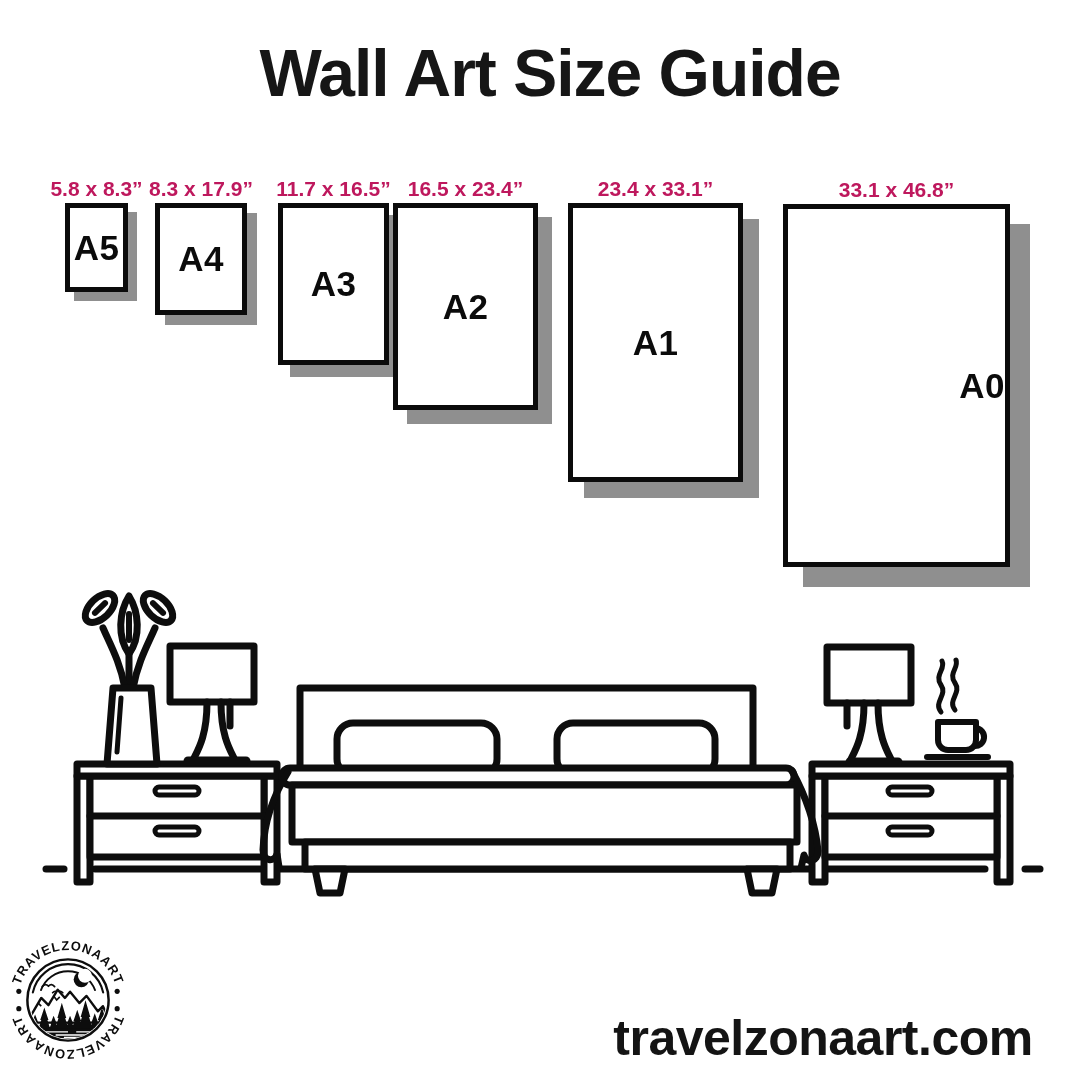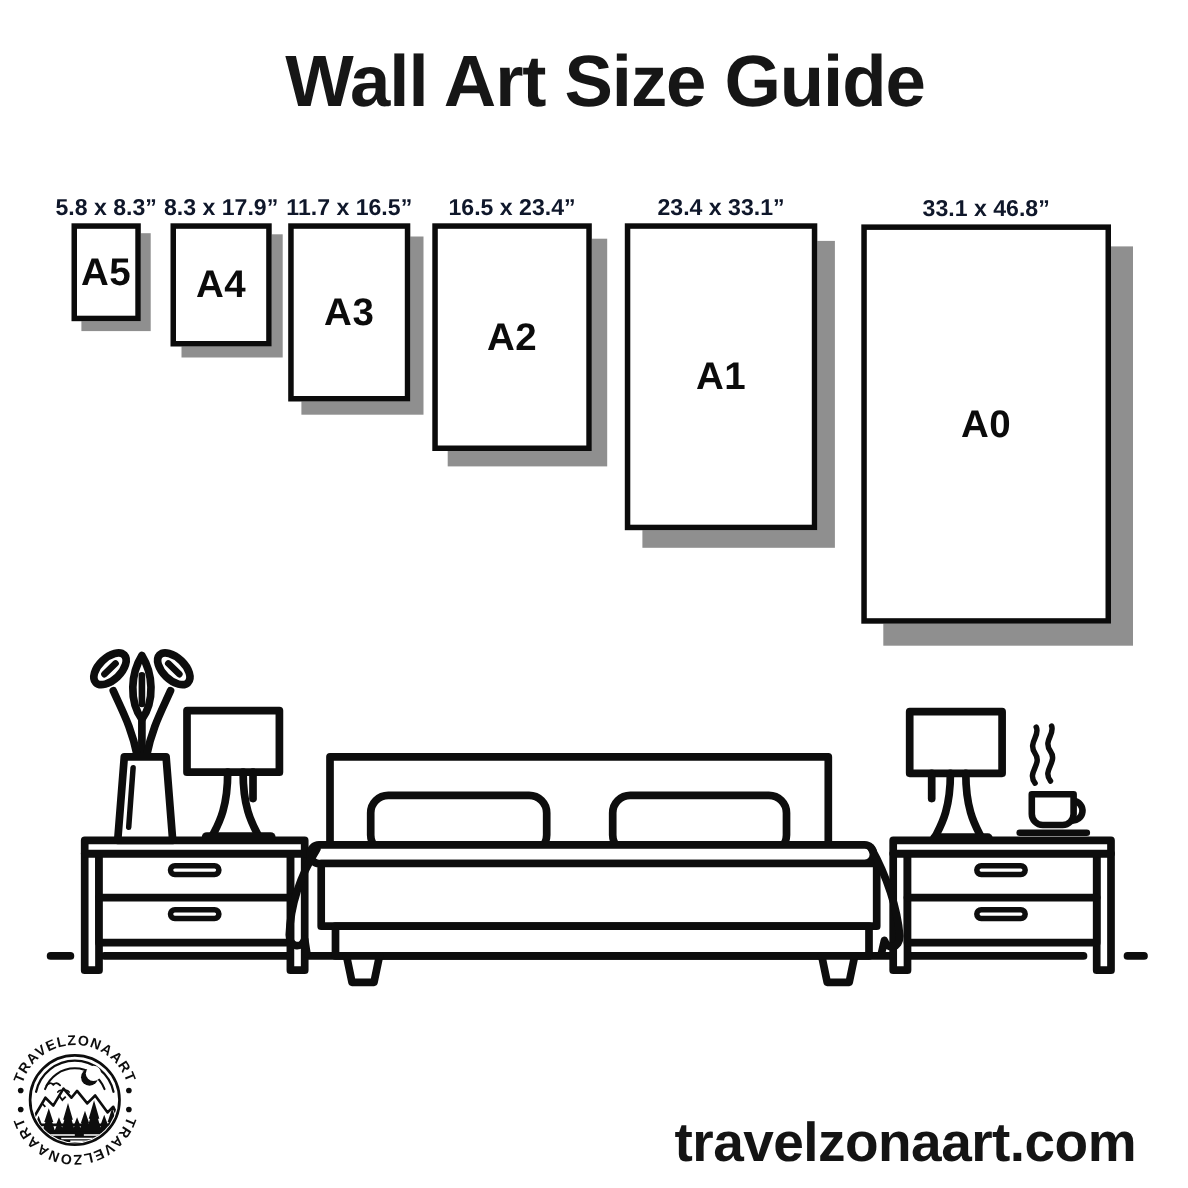--- a/index.html
+++ b/index.html
@@ -14,28 +14,28 @@
   }
   
   .frame{
     position:absolute;box-sizing:border-box;background:#ffffff;
     border:5px solid #0b0b0b;display:flex;align-items:center;justify-content:center;
     box-shadow:var(--sh) var(--sh) 0 0 #8f8f8f;
   }
   .frame .code{font-weight:700;font-size:35px;color:#0b0b0b;letter-spacing:.5px;}
   .frame .dims{
     position:absolute;bottom:100%;left:50%;transform:translateX(-50%);
-    margin-bottom:7px;white-space:nowrap;font-size:21px;font-weight:700;color:#0f172a;
+    margin-bottom:7px;white-space:nowrap;font-size:21px;font-weight:700;color:#be185d;
   }
   .a5{left:65px; top:203px;width:63px; height:89px; --sh:9px;}
   .a4{left:155px;top:203px;width:92px; height:112px;--sh:10px;}
-  .a3{left:262px;top:203px;width:111px;height:162px;--sh:12px;}
+  .a3{left:278px;top:203px;width:111px;height:162px;--sh:12px;}
   .a2{left:393px;top:203px;width:145px;height:207px;text-align:right;--sh:14px;}
   .a1{left:568px;top:203px;width:175px;height:279px;--sh:16px;}
-  .a0{left:783px;top:204px;width:227px;height:363px;--sh:20px;}
+  .a0{left:783px;top:204px;width:227px;height:363px;justify-content:flex-end;--sh:20px;}
   
   .scene{position:absolute;left:0;top:580px;width:1080px;height:330px;}
   .scene *{vector-effect:none;}
   
   .logo{position:absolute;left:-4px;top:928px;width:144px;height:144px;}
   .logo text{font-family:"Liberation Sans",sans-serif;font-weight:700;}
   .website{
     position:absolute;left:563px;top:1009px;width:520px;text-align:center;
     font-size:50px;font-weight:700;letter-spacing:-.5px;color:#141414;
   }

